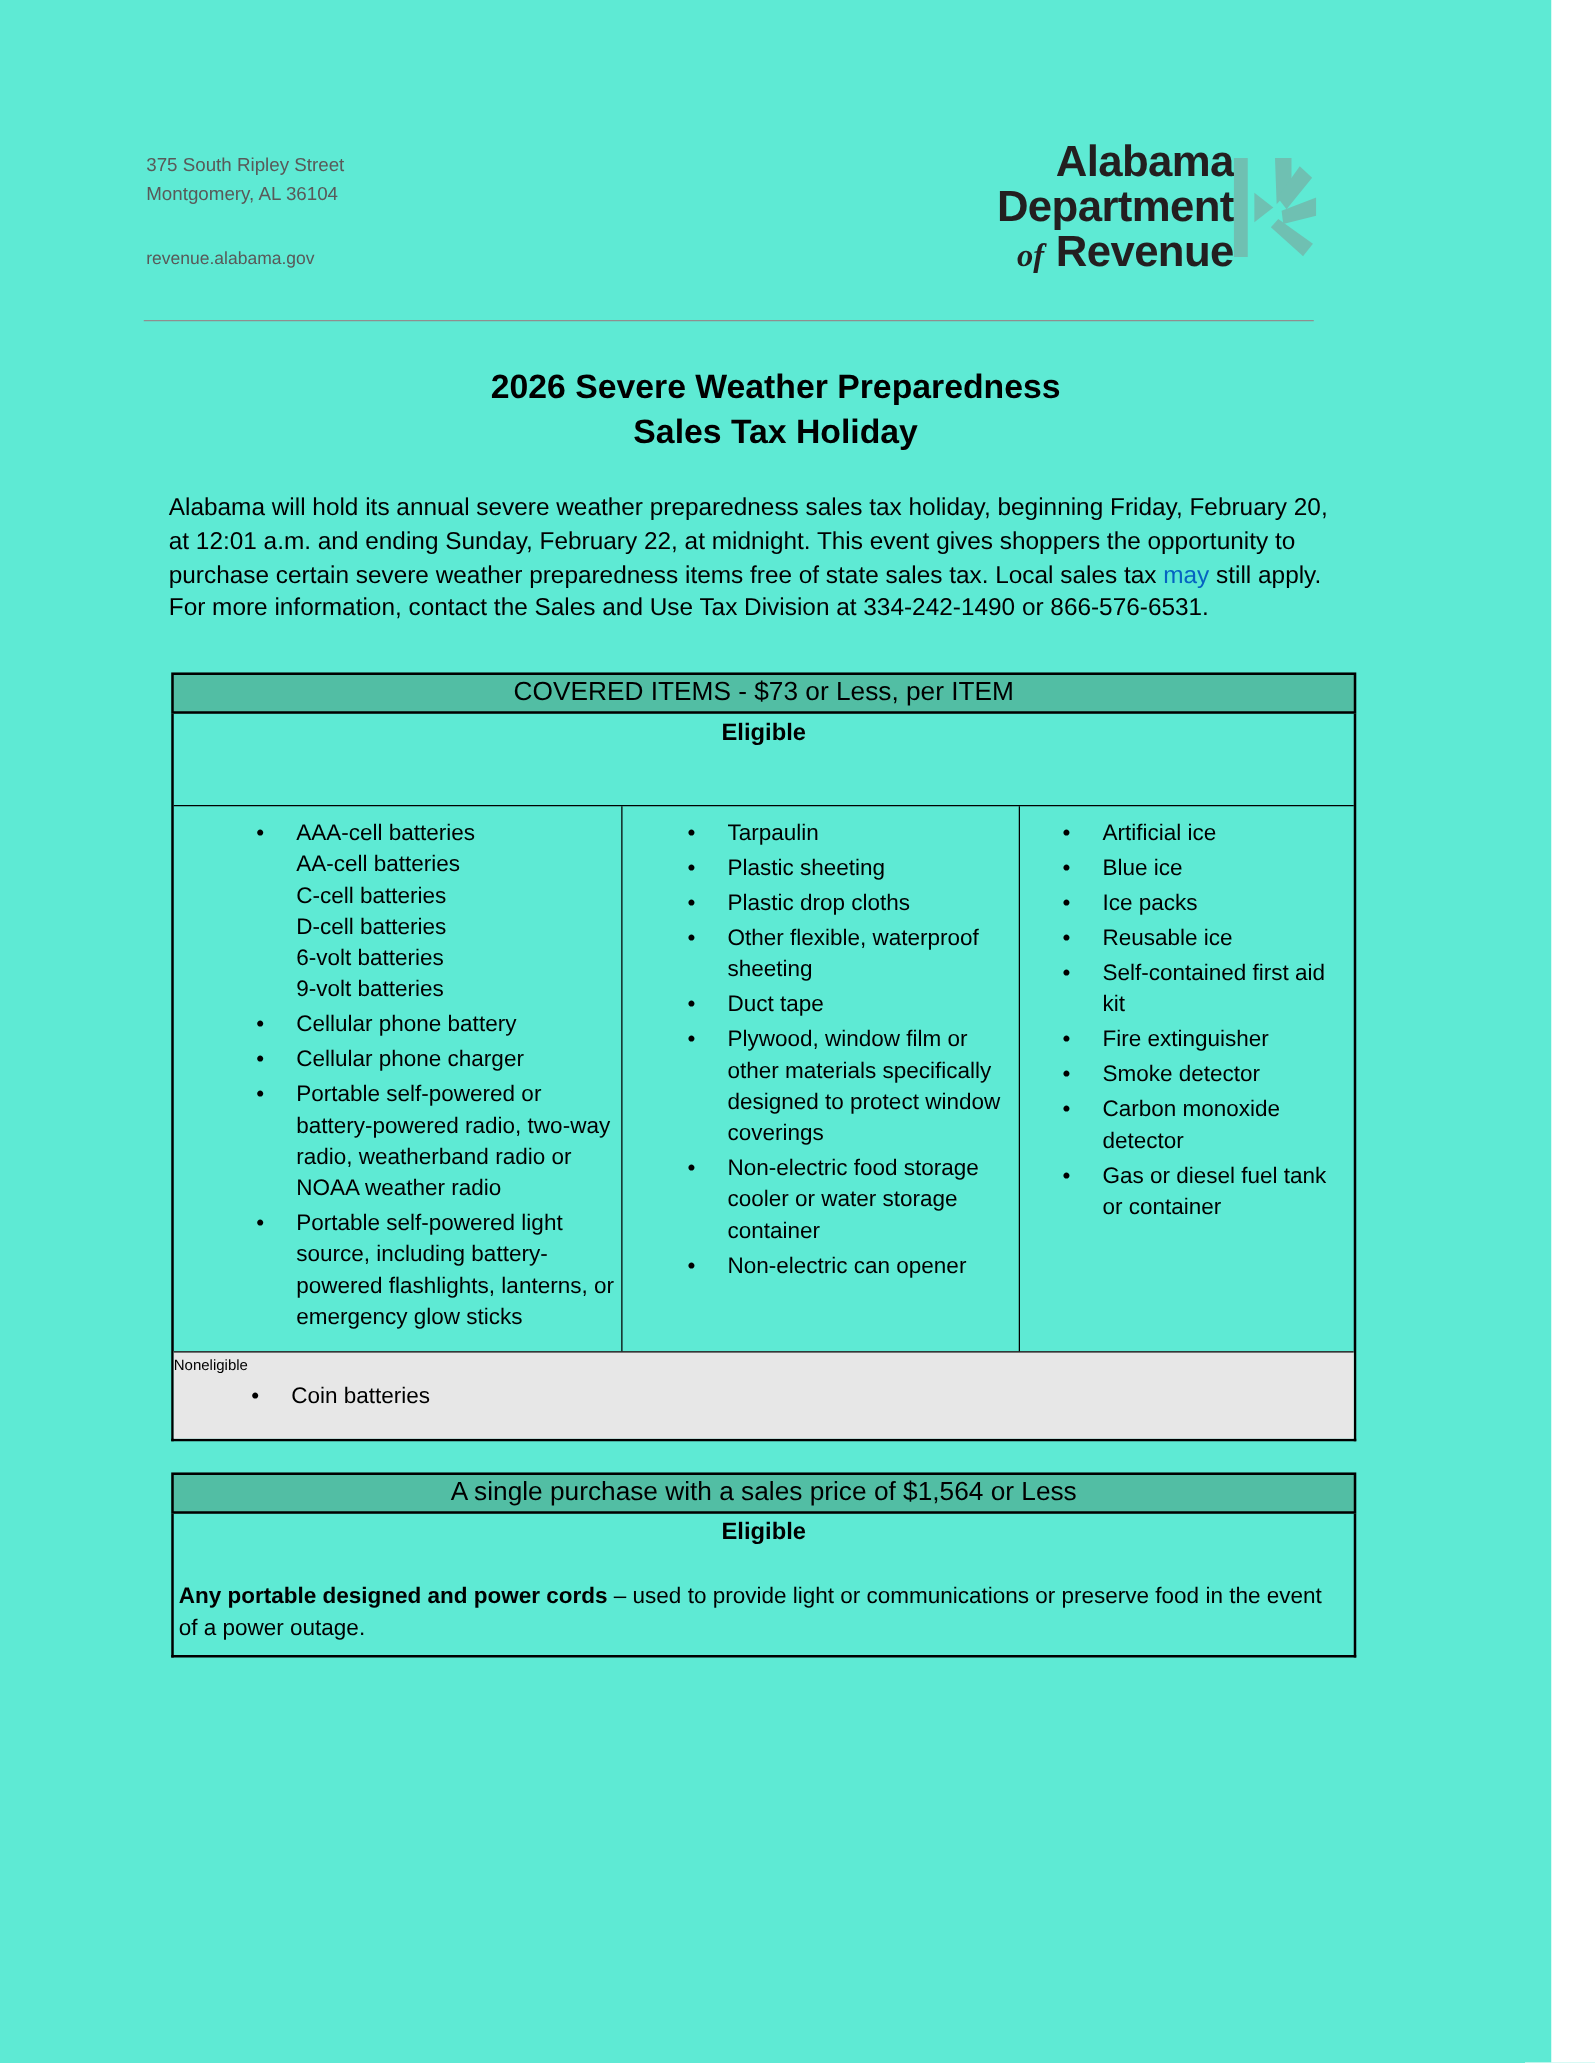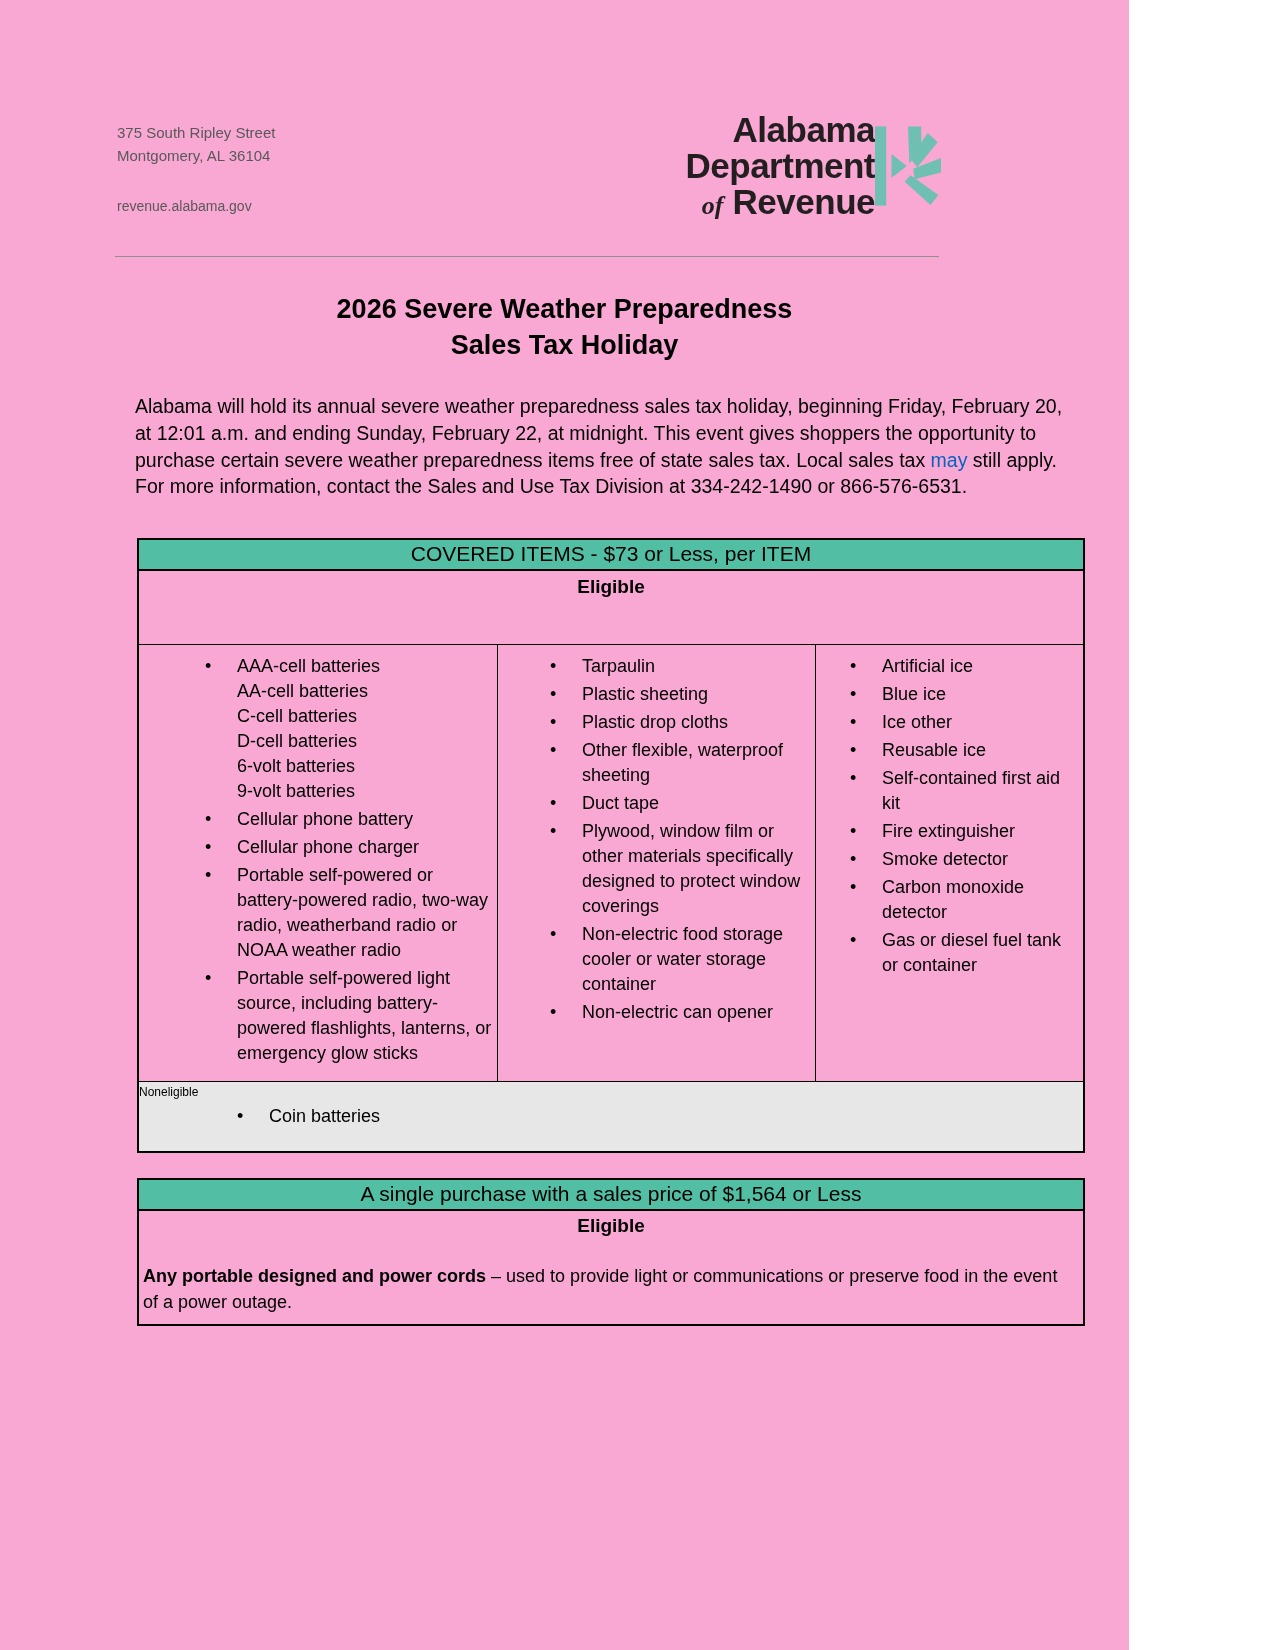--- a/index.html
+++ b/index.html
@@ -1,18 +1,18 @@
 <!DOCTYPE html>
 <html><head>
 <meta charset="utf-8">
 <style>
   * { box-sizing: border-box; margin: 0; padding: 0; }
   html,body { background:#fff; }
   .page {
-    width: 1129px; height: 1650px; background: #f9a8d4; position: relative;
+    width: 1241px; height: 1650px; background: #5eead4; position: relative;
     font-family: "Liberation Sans", sans-serif; color: #000; overflow: hidden;
   }
   
   .letterhead { position: relative; height: 258px; }
   .address { position: absolute; left: 117px; top: 122px; font-size: 15px; line-height: 1.5; color: #595959; }
   .website { position: absolute; left: 117px; top: 198px; font-size: 14px; color: #595959; }
   .logo { position: absolute; right: 188px; top: 110px; display: flex; align-items: center; gap: 0; }
   .logo-text { text-align: right; font-weight: bold; font-size: 35px; line-height: 1.03; color: #231f20; letter-spacing: -0.5px; }
   .logo-of { font-family: "Liberation Serif", serif; font-style: italic; font-weight: 600; font-size: 26px; letter-spacing: 0; }
   .logo-icon { width: 66px; height: 112px; }
@@ -35,21 +35,21 @@
   .col-2 { width: 318px; border-right: 1px solid #000; }
   .col-3 { flex: 1; }
   ul.items { list-style: none; font-size: 18px; line-height: 1.39; }
   .col-1 ul.items { padding-left: 60px; }
   .col-2 ul.items { padding-left: 46px; }
   .col-3 ul.items { padding-left: 28px; }
   ul.items li { position: relative; padding-left: 34px; margin-bottom: 3px; }
   ul.items li::before { content: "\2022"; position: absolute; left: 2px; top: 0; }
   .nonel { background: #e7e7e7; border-top: 1px solid #000; padding: 3px 0 16px; }
   .nonel-label { text-align: left; font-weight: normal; font-size: 12px; }
-  .nonel ul.items { padding-left: 60px; margin-top: 5px; margin-left: 36px; }
+  .nonel ul.items { padding-left: 60px; margin-top: 5px; }
   .nonel ul.items li { margin-bottom: 6px; }
   .tbl2 { margin-top: 25px; }
   .tbl2-body { border: 2px solid #000; border-top: none; padding-bottom: 8px; }
   .tbl2-eligible { text-align: center; font-weight: bold; font-size: 19px; padding: 4px 0; }
   .tbl2-text { font-size: 18px; line-height: 1.45; padding: 22px 6px 0 4px; }
   .tbl2-text b { font-weight: bold; }
 </style>
 </head>
 <body>
 
@@ -113,21 +113,21 @@
               <li>Duct tape</li>
               <li>Plywood, window film or other materials specifically designed to protect window coverings</li>
               <li>Non-electric food storage cooler or water storage container</li>
               <li>Non-electric can opener</li>
             </ul>
         </div>
         <div class="col col-3">
           <ul class="items">
               <li>Artificial ice</li>
               <li>Blue ice</li>
-              <li>Ice other</li>
+              <li>Ice packs</li>
               <li>Reusable ice</li>
               <li>Self-contained first aid kit</li>
               <li>Fire extinguisher</li>
               <li>Smoke detector</li>
               <li>Carbon monoxide detector</li>
               <li>Gas or diesel fuel tank or container</li>
             </ul>
         </div>
       </div>
       <div class="nonel">

